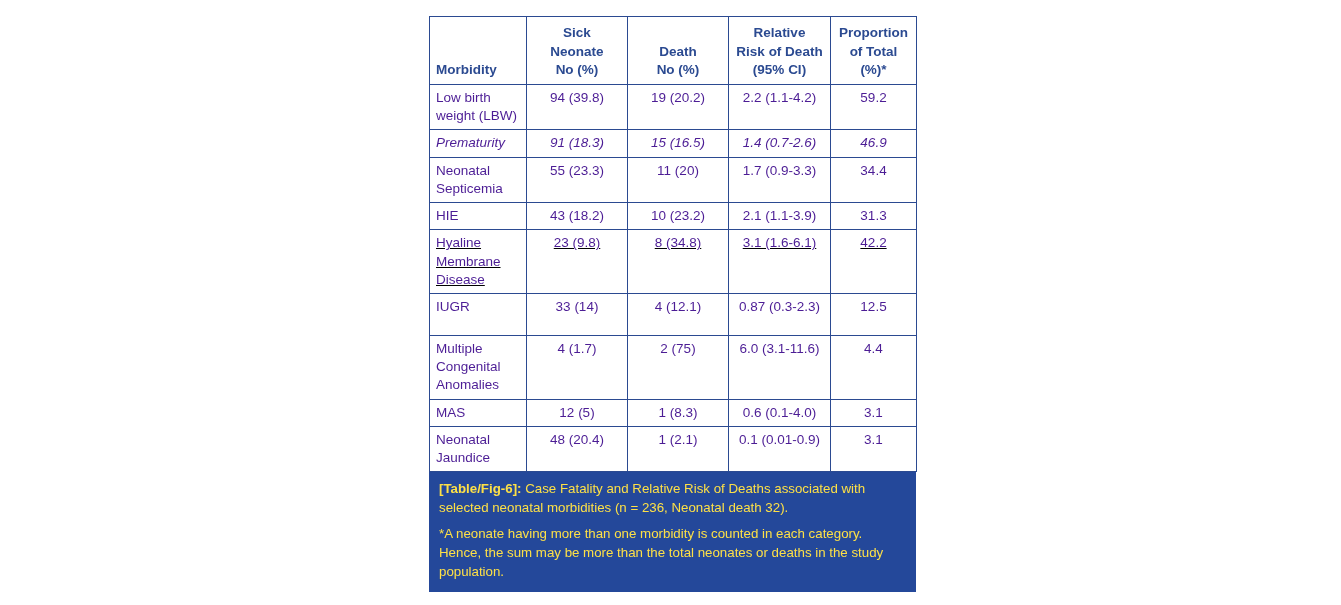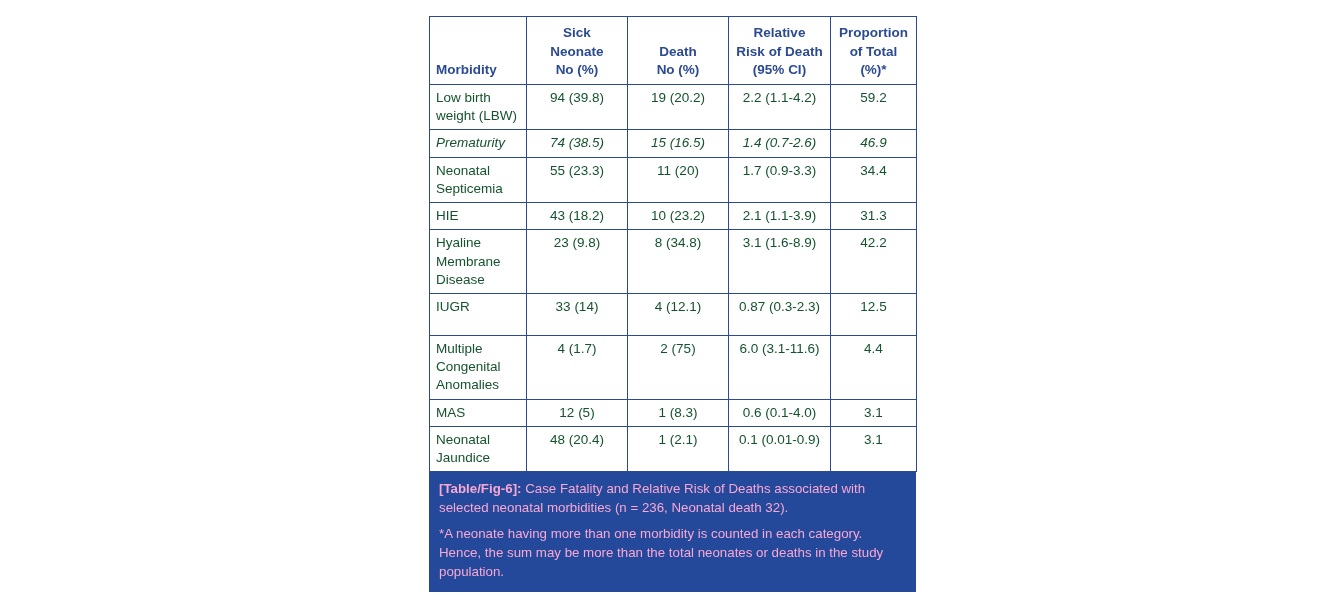--- a/index.html
+++ b/index.html
@@ -30,21 +30,21 @@
   table.data-table col.c2 { width: 101px; }
   table.data-table col.c3 { width: 102px; }
   table.data-table col.c4 { width: 86px; }
 
   table.data-table th,
   table.data-table td {
     border: 1px solid #2b4a91;
     padding: 4px 6px;
     font-size: 13.5px;
     line-height: 1.35;
-    color: #14532d;
+    color: #4c1d95;
     vertical-align: top;
   }
   table.data-table thead th {
     color: #2b4a91;
     font-weight: bold;
     text-align: center;
     vertical-align: bottom;
     height: 58px;
     padding-bottom: 5px;
   }
@@ -52,21 +52,21 @@
     text-align: left;
   }
   table.data-table tbody td.morbidity {
     text-align: left;
   }
   table.data-table tbody td.num {
     text-align: center;
   }
   .caption-box {
     background: #24489a;
-    color: #f9a8d4;
+    color: #fde047;
     width: 487px;
     box-sizing: border-box;
     padding: 8px 10px 10px 10px;
     font-size: 13.3px;
     line-height: 1.42;
   }
   .caption-box p {
     margin: 0 0 7px 0;
   }
   .caption-box p:last-child {
@@ -118,44 +118,44 @@
     <tbody>
       <tr style="height:42px;">
         <td class="morbidity">Low birth weight (LBW)</td>
         <td class="num">94 (39.8)</td>
         <td class="num">19 (20.2)</td>
         <td class="num">2.2 (1.1-4.2)</td>
         <td class="num">59.2</td>
       </tr>
       <tr style="height:24px;font-style:italic;">
         <td class="morbidity">Prematurity</td>
-        <td class="num">74 (38.5)</td>
+        <td class="num">91 (18.3)</td>
         <td class="num">15 (16.5)</td>
         <td class="num">1.4 (0.7-2.6)</td>
         <td class="num">46.9</td>
       </tr>
       <tr style="height:42px;">
         <td class="morbidity">Neonatal Septicemia</td>
         <td class="num">55 (23.3)</td>
         <td class="num">11 (20)</td>
         <td class="num">1.7 (0.9-3.3)</td>
         <td class="num">34.4</td>
       </tr>
       <tr style="height:24px;">
         <td class="morbidity">HIE</td>
         <td class="num">43 (18.2)</td>
         <td class="num">10 (23.2)</td>
         <td class="num">2.1 (1.1-3.9)</td>
         <td class="num">31.3</td>
       </tr>
-      <tr style="height:60px;">
+      <tr style="height:60px;text-decoration:underline;">
         <td class="morbidity">Hyaline Membrane Disease</td>
         <td class="num">23 (9.8)</td>
         <td class="num">8 (34.8)</td>
-        <td class="num">3.1 (1.6-8.9)</td>
+        <td class="num">3.1 (1.6-6.1)</td>
         <td class="num">42.2</td>
       </tr>
       <tr style="height:42px;">
         <td class="morbidity">IUGR</td>
         <td class="num">33 (14)</td>
         <td class="num">4 (12.1)</td>
         <td class="num">0.87 (0.3-2.3)</td>
         <td class="num">12.5</td>
       </tr>
       <tr style="height:60px;margin-left:17px;">

